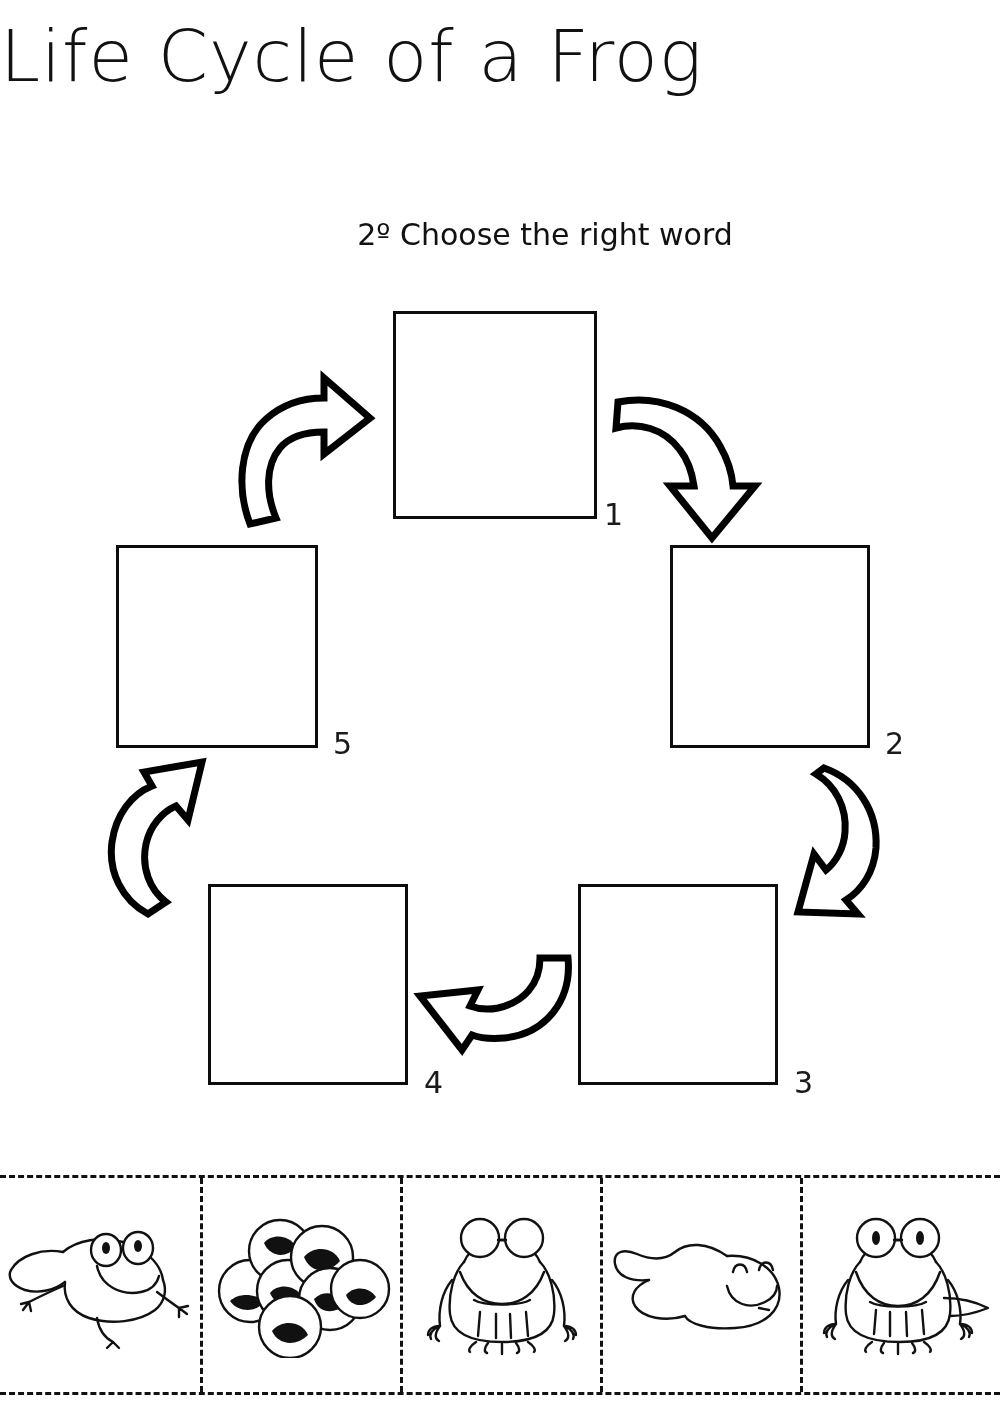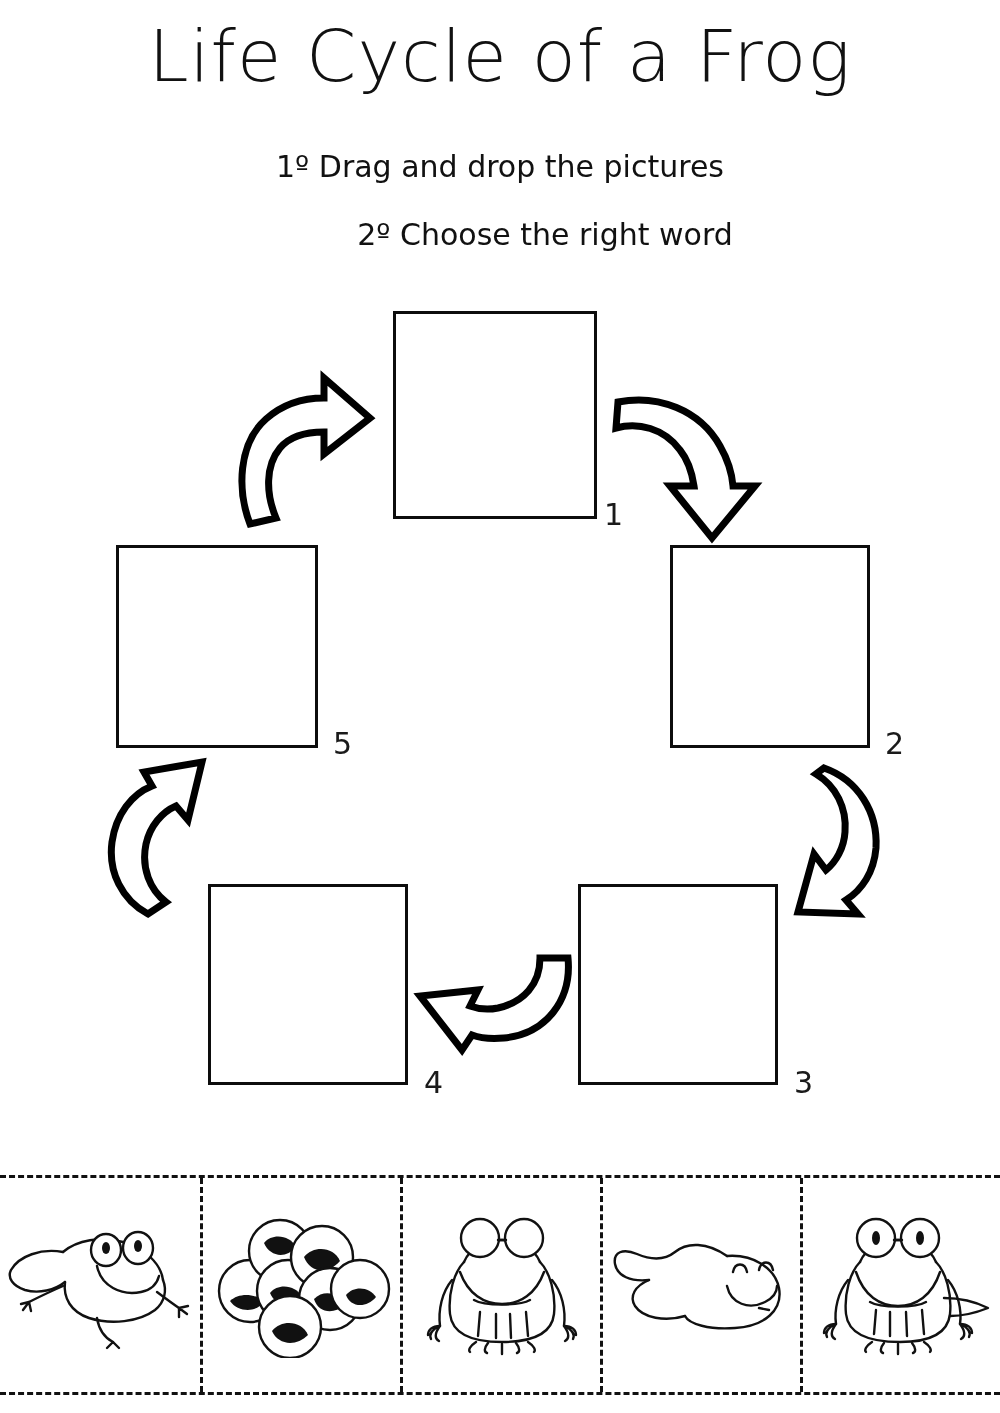--- a/index.html
+++ b/index.html
@@ -18,21 +18,21 @@
     background: #ffffff;
     overflow: hidden;
   }
 
   
   #worksheet-title {
     position: absolute;
     left: 0;
     top: 14px;
     width: 1000px;
-    text-align: center;
+    text-align: left;
     font-family: "DejaVu Sans", sans-serif;
     font-size: 72px;
     line-height: 84px;
     font-weight: 300;
     letter-spacing: 1px;
     color: #111111;
     white-space: nowrap;
   }
   .instruction {
     position: absolute;
@@ -146,21 +146,20 @@
     stroke-width: 2.4;
   }
 </style>
 </head>
 <body>
 
 <div id="page">
 
   <div id="worksheet-title">Life Cycle of a Frog</div>
 
-  <div class="instruction" id="instruction-1">1º Drag and drop the pictures</div>
 
   <div class="instruction" id="instruction-2">2º Choose the right word</div>
 
   <div id="cycle-area">
 
     <div class="drop-box" id="box-1"></div>
     <div class="box-number" id="num-1">1</div>
 
     <div class="drop-box" id="box-2"></div>
     <div class="box-number" id="num-2">2</div>

